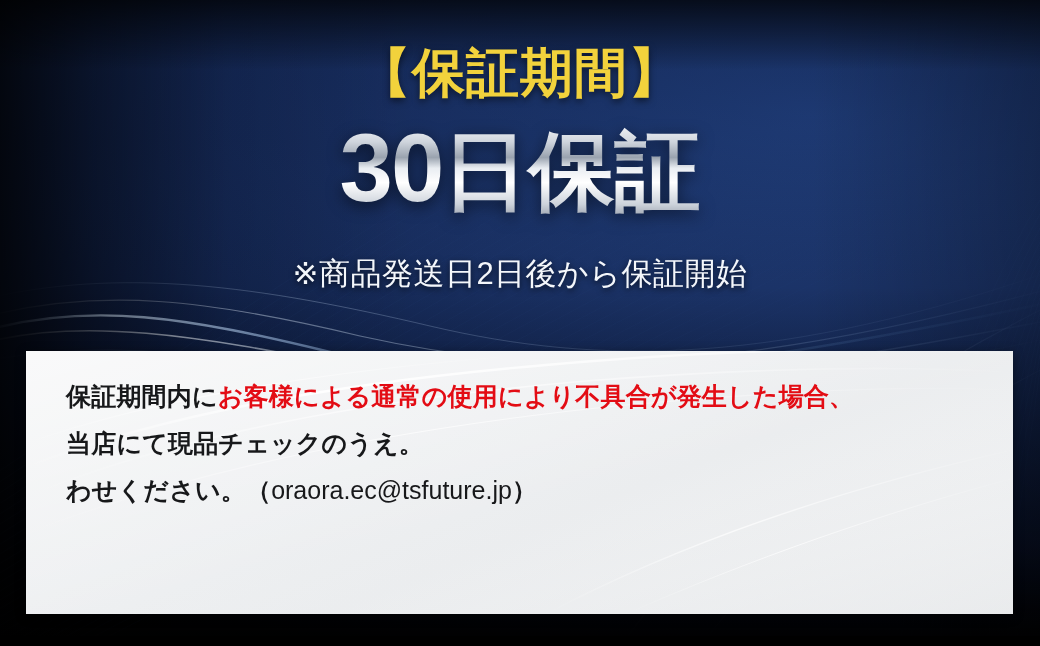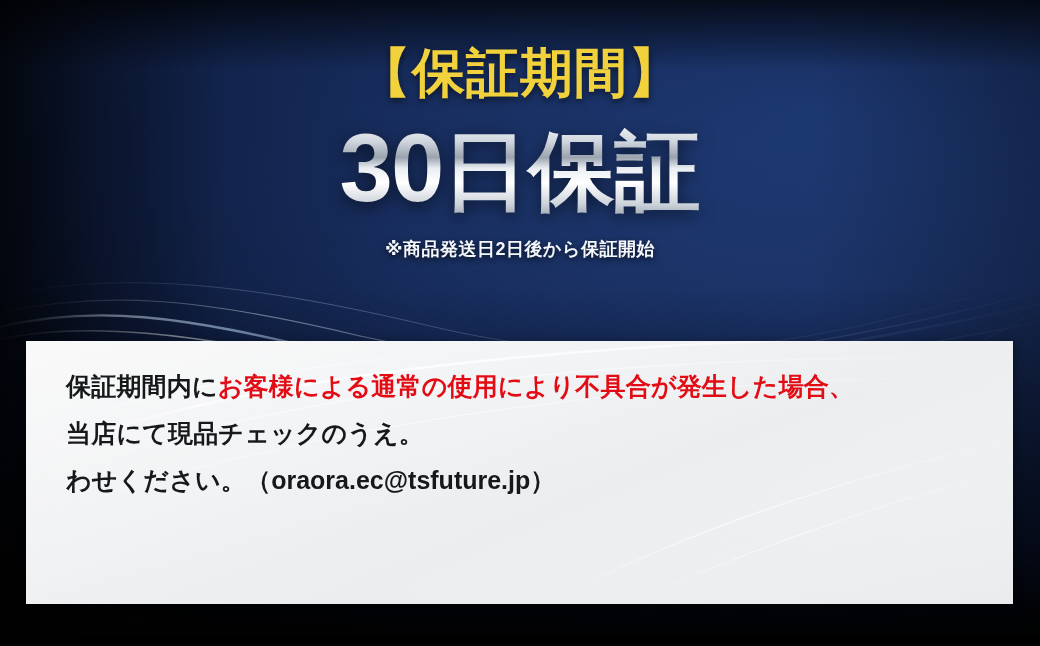--- a/index.html
+++ b/index.html
@@ -95,34 +95,34 @@
       #cdd3db 86%,
       #8e96a3 100%);
     -webkit-background-clip: text;
     background-clip: text;
     color: transparent;
     -webkit-text-fill-color: transparent;
     filter: drop-shadow(0 4px 8px rgba(0,0,0,.55));
   }
   .headline .num { font-size: 96px; letter-spacing: -2px; margin-top: 36px; }
   .subline {
-    margin: 0;
+    margin: 16px;
     padding-top: 16px;
-    font-size: 18px;
-    font-weight: 700;
+    font-size: 31px;
+    font-weight: 400;
     letter-spacing: .5px;
     color: #f4f7fb;
     text-shadow: 0 2px 6px rgba(0,0,0,.75);
   }
 
   
   .notice {
     position: absolute;
     left: 26px;
-    top: 341px;
+    top: 351px;
     width: 987px;
     height: 263px;
     box-sizing: border-box;
     padding: 22px 50px 0 40px;
     background: linear-gradient(158deg, #f2f3f4 0%, #eceef0 38%, #e9ebed 58%, #f3f4f5 100%);
     box-shadow: 0 2px 10px rgba(0,0,0,.45);
     z-index: 6;
     overflow: hidden;
   }
   .notice-sheen {
@@ -134,21 +134,21 @@
     position: relative;
     margin: 0;
     font-size: 25px;
     line-height: 47px;
     font-weight: 700;
     color: #17181a;
     letter-spacing: .2px;
     white-space: nowrap;
   }
   .em-red { color: #e30c14; }
-  .mail { font-weight: 700; letter-spacing: 0px; }
+  .mail { font-weight: 400; letter-spacing: 0px; }
 </style>
 </head>
 <body>
 
 <div id="root">
 
   <div class="bg-base"></div>
 
   <svg class="bg-lines" viewBox="0 0 1040 646" preserveAspectRatio="none">
     <defs>

